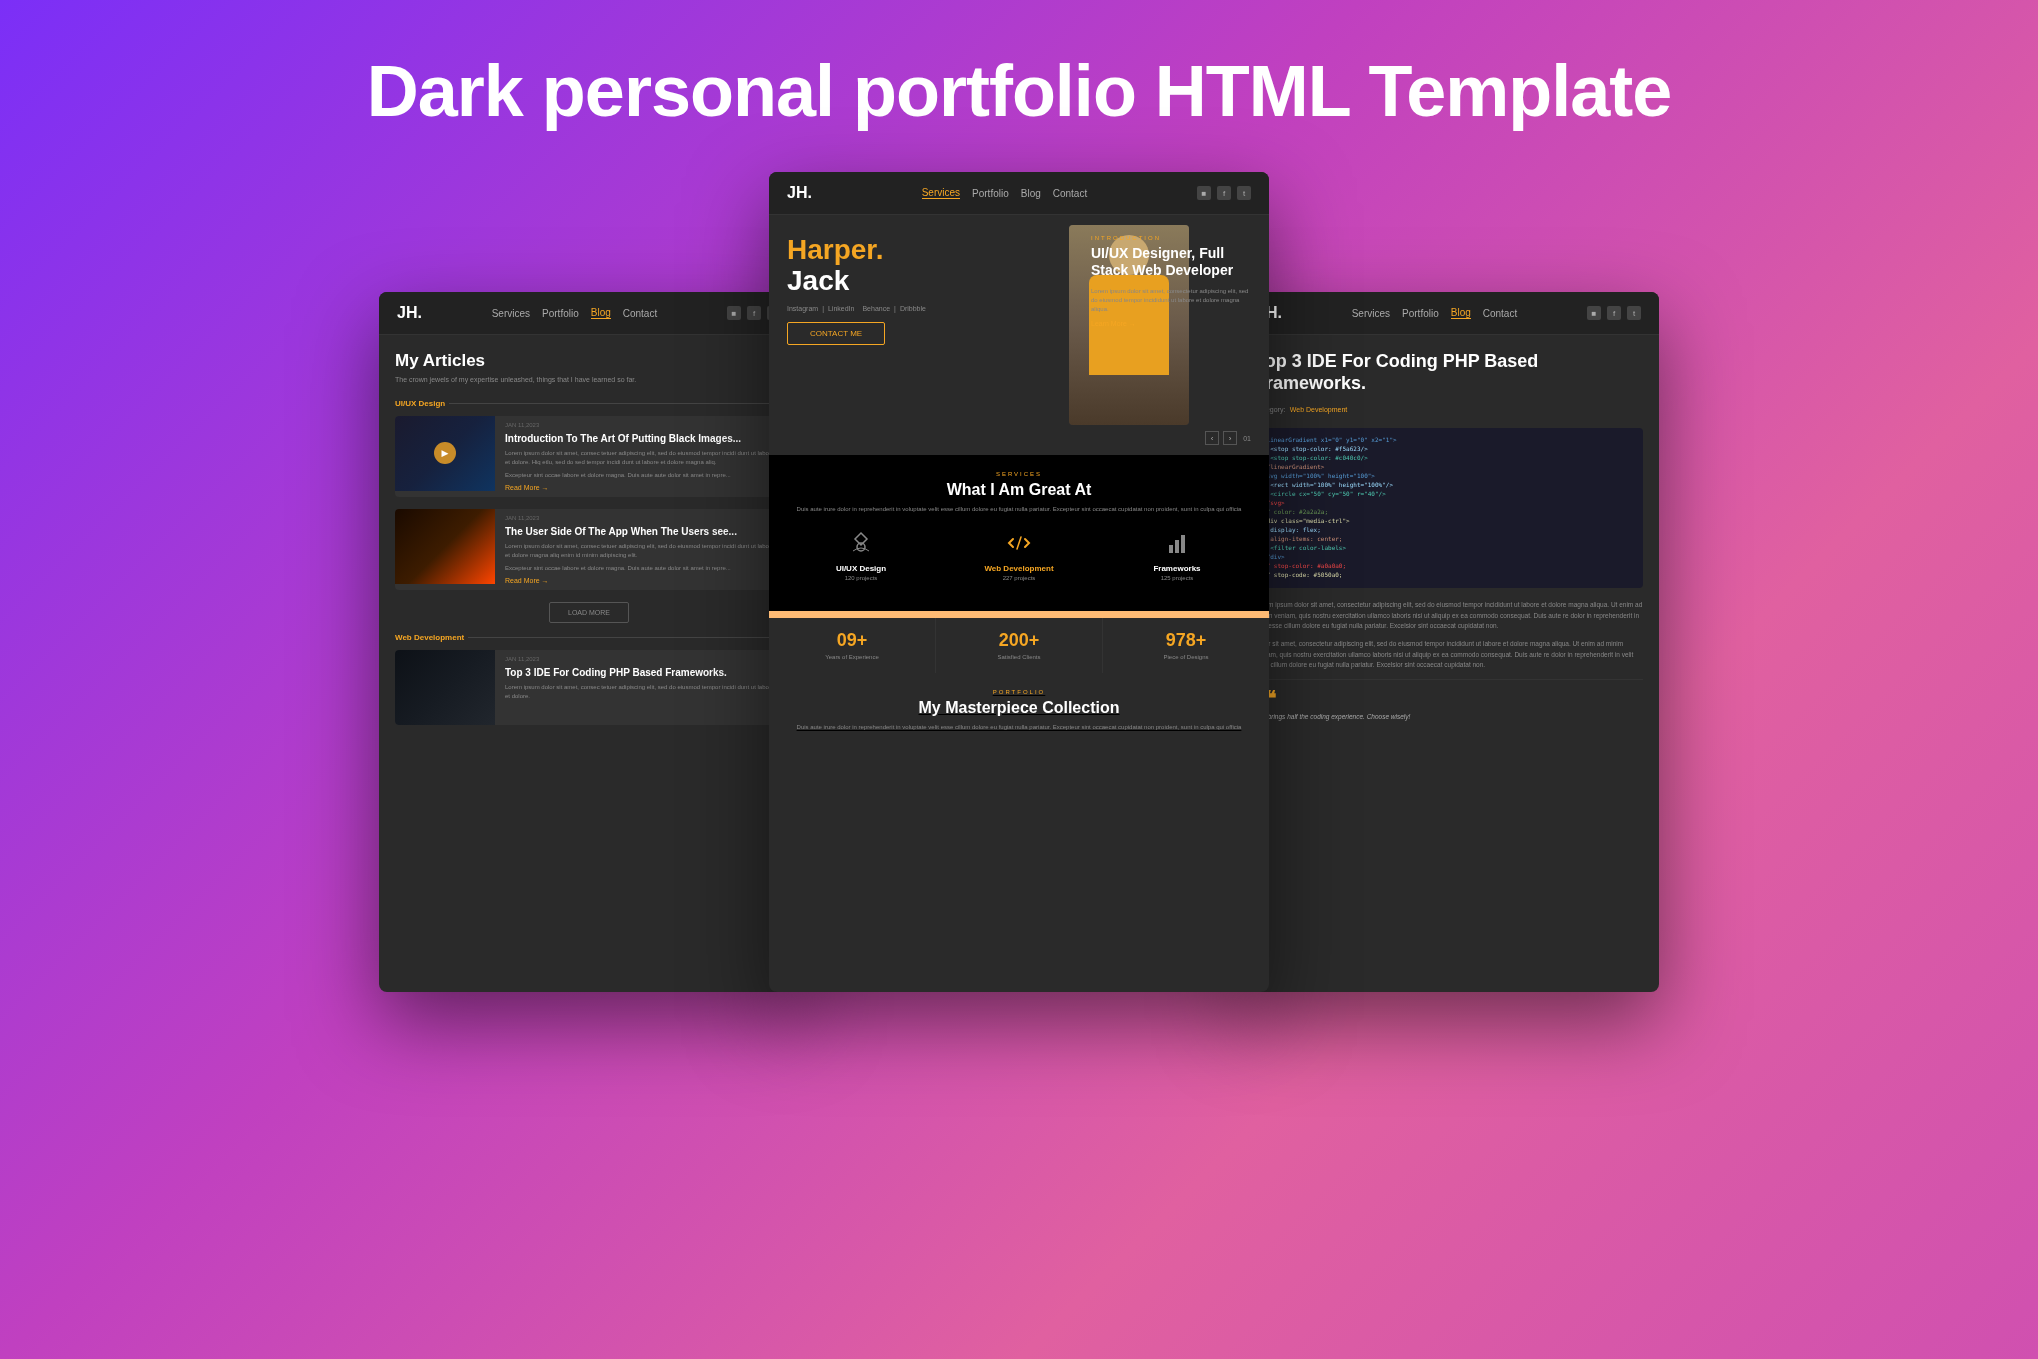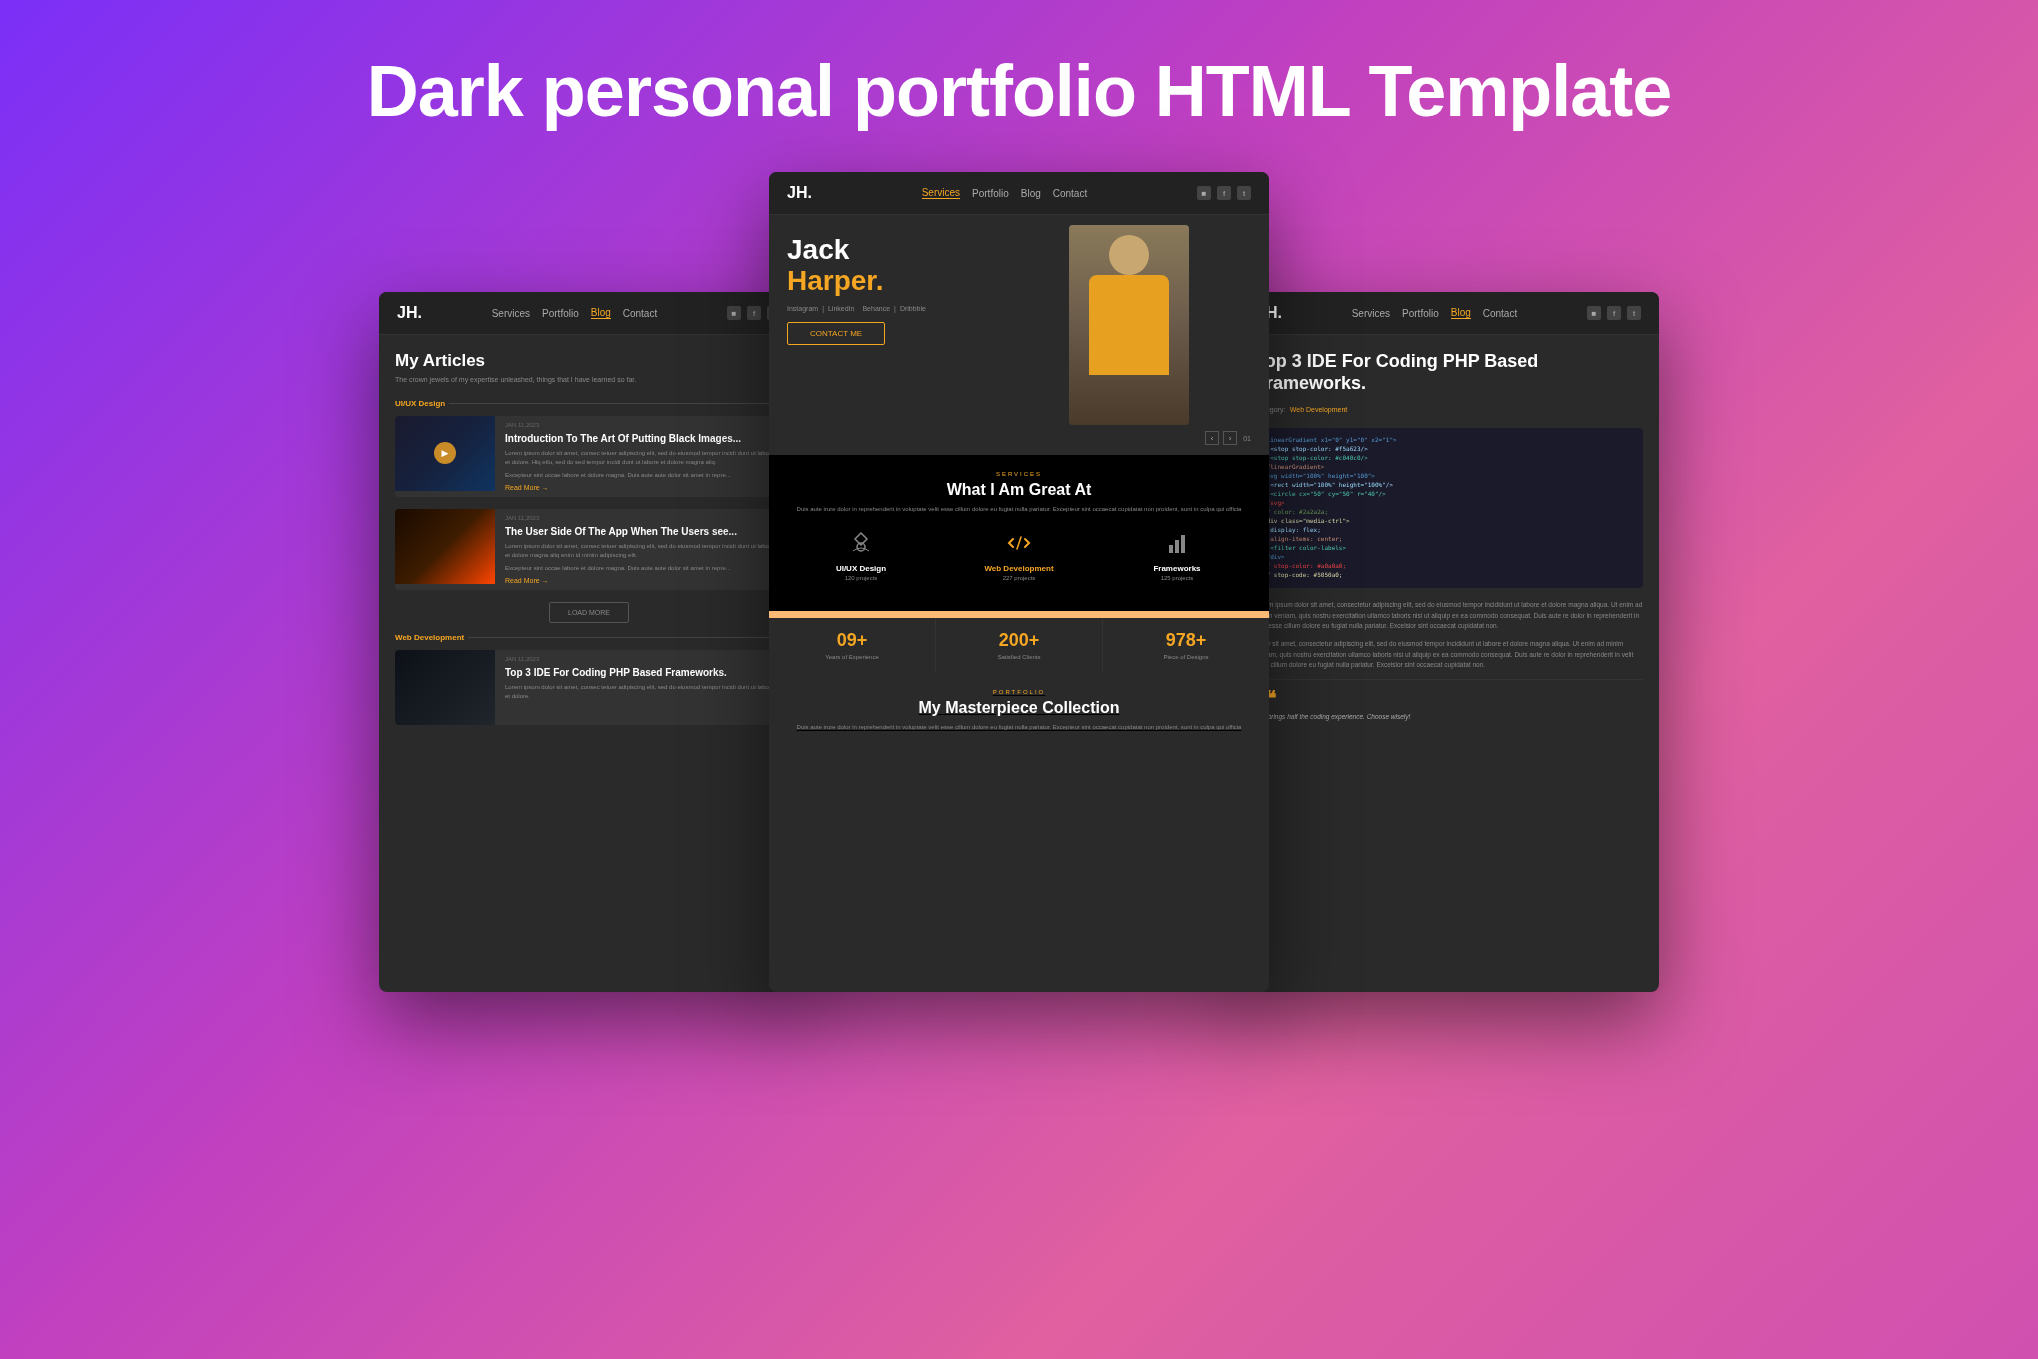--- a/index.html
+++ b/index.html
@@ -670,40 +670,46 @@
       </div>
       <div class="nav-icons">
         <span class="nav-icon">■</span>
         <span class="nav-icon">f</span>
         <span class="nav-icon">t</span>
       </div>
     </div>
 
     <div class="hero-section">
       <div class="hero-name">
+        <div><span style="color:#f5a623">Harper.</span></div>
         <div>Jack</div>
-        <div><span style="color:#f5a623">Harper.</span></div>
       </div>
       <div class="hero-social">
         <span>Instagram</span>
         <span> | </span>
         <span>LinkedIn</span>
         <br>
         <span>Behance</span>
         <span> | </span>
         <span>Dribbble</span>
       </div>
       <button class="contact-btn">CONTACT ME</button>
 
       
       <div class="hero-image">
         <div class="hero-person"></div>
       </div>
 
       
+      <div class="intro-panel">
+        <div class="intro-label">INTRODUCTION</div>
+        <div class="intro-title">UI/UX Designer, Full Stack Web Developer</div>
+        <div class="intro-text">Lorem ipsum dolor sit amet, consectetur adipiscing elit, sed do eiusmod tempor incididunt ut labore et dolore magna aliqua.</div>
+        <div class="learn-more">Learn More →</div>
+      </div>
 
       
       <div class="slide-counter">
         <div class="slide-arrows">
           <span class="slide-arrow">‹</span>
           <span class="slide-arrow">›</span>
         </div>
         <span>01</span>
       </div>
     </div>

